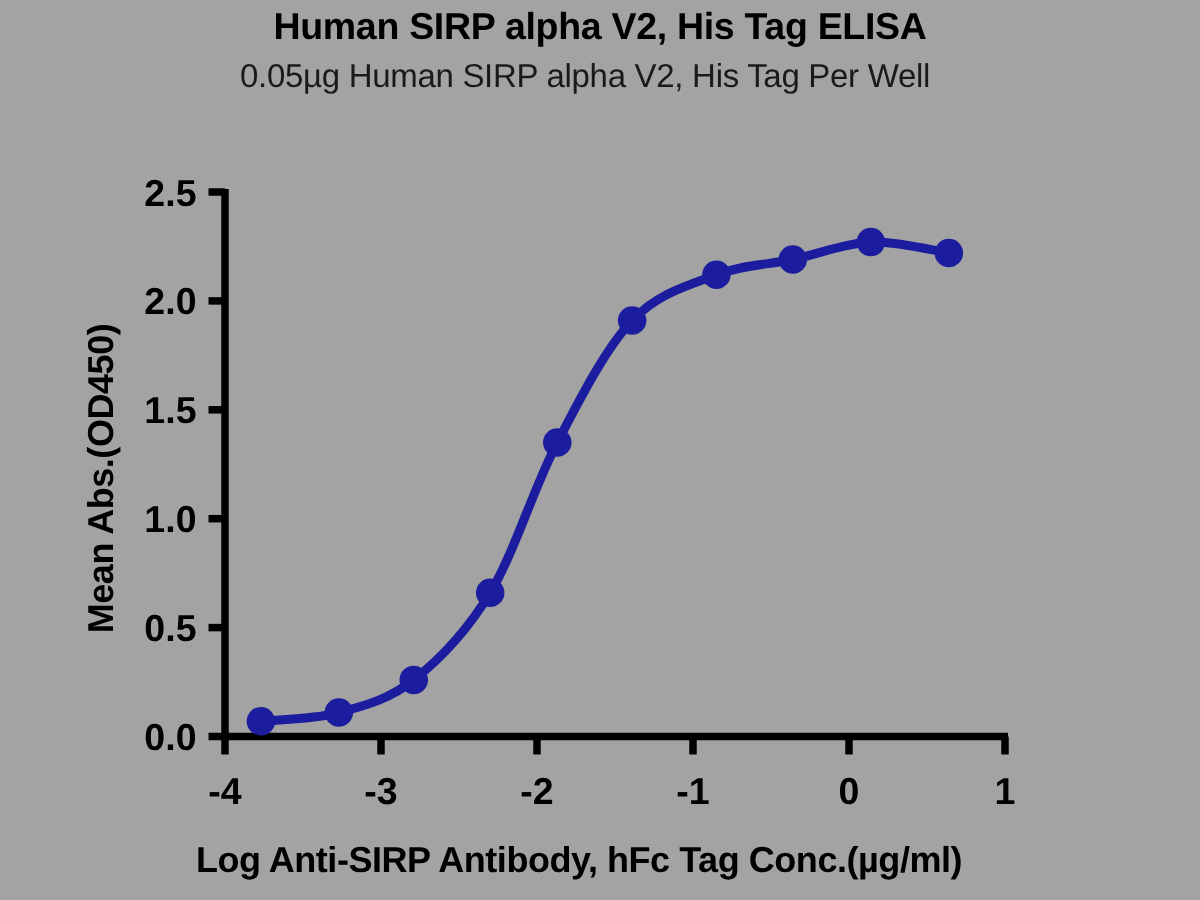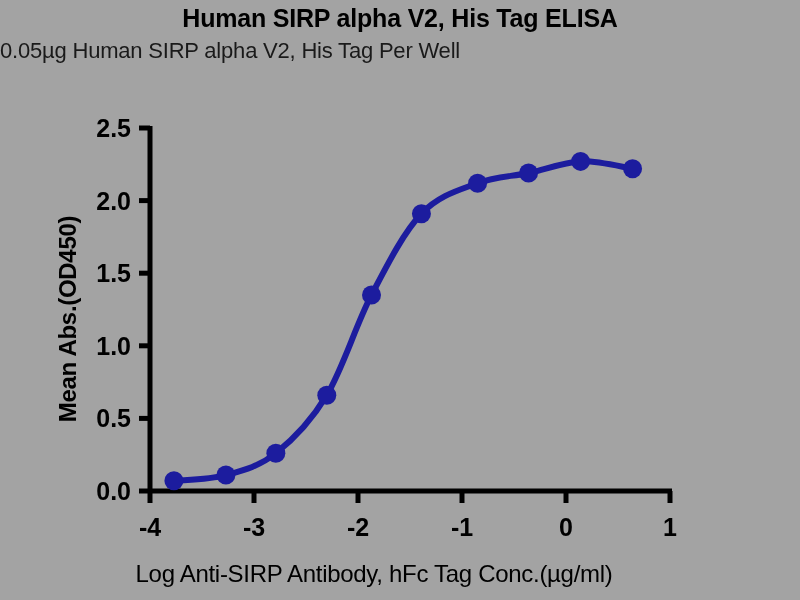--- a/index.html
+++ b/index.html
@@ -29,34 +29,36 @@
     font-weight: bold;
     color: #000000;
     letter-spacing: -0.2px;
     font-family: "Liberation Sans", sans-serif;
   }
   .subtitle {
     position: absolute;
     left: 0;
     top: 38px;
     width: 720px;
+    text-align: center;
     font-size: 22px;
     font-weight: normal;
     color: #1a1a1a;
     letter-spacing: -0.2px;
     font-family: "Liberation Sans", sans-serif;
+    padding-left: 30px;
   }
   .xlabel {
     position: absolute;
-    left: 4px;
+    left: 16px;
     top: 560px;
     width: 740px;
     text-align: center;
     font-size: 24px;
-    font-weight: normal;
+    font-weight: bold;
     color: #000000;
     letter-spacing: -0.3px;
     font-family: "Liberation Sans", sans-serif;
   }
   .ylabel {
     position: absolute;
     left: -132px;
     top: 305px;
     width: 400px;
     text-align: center;

